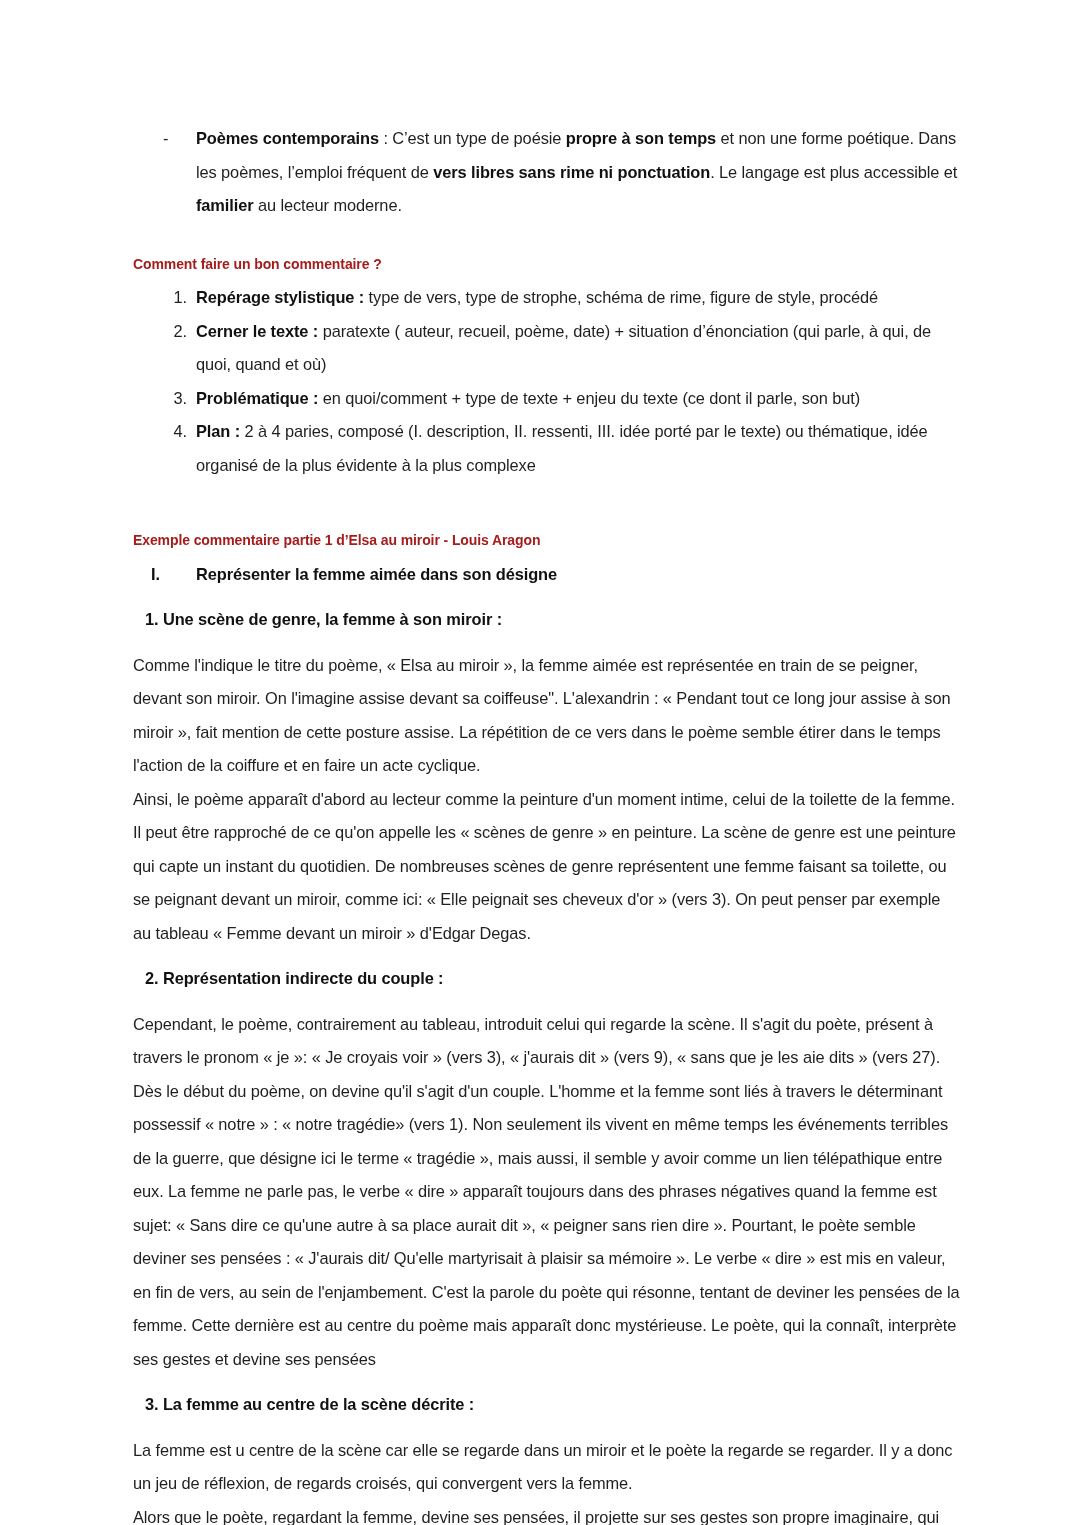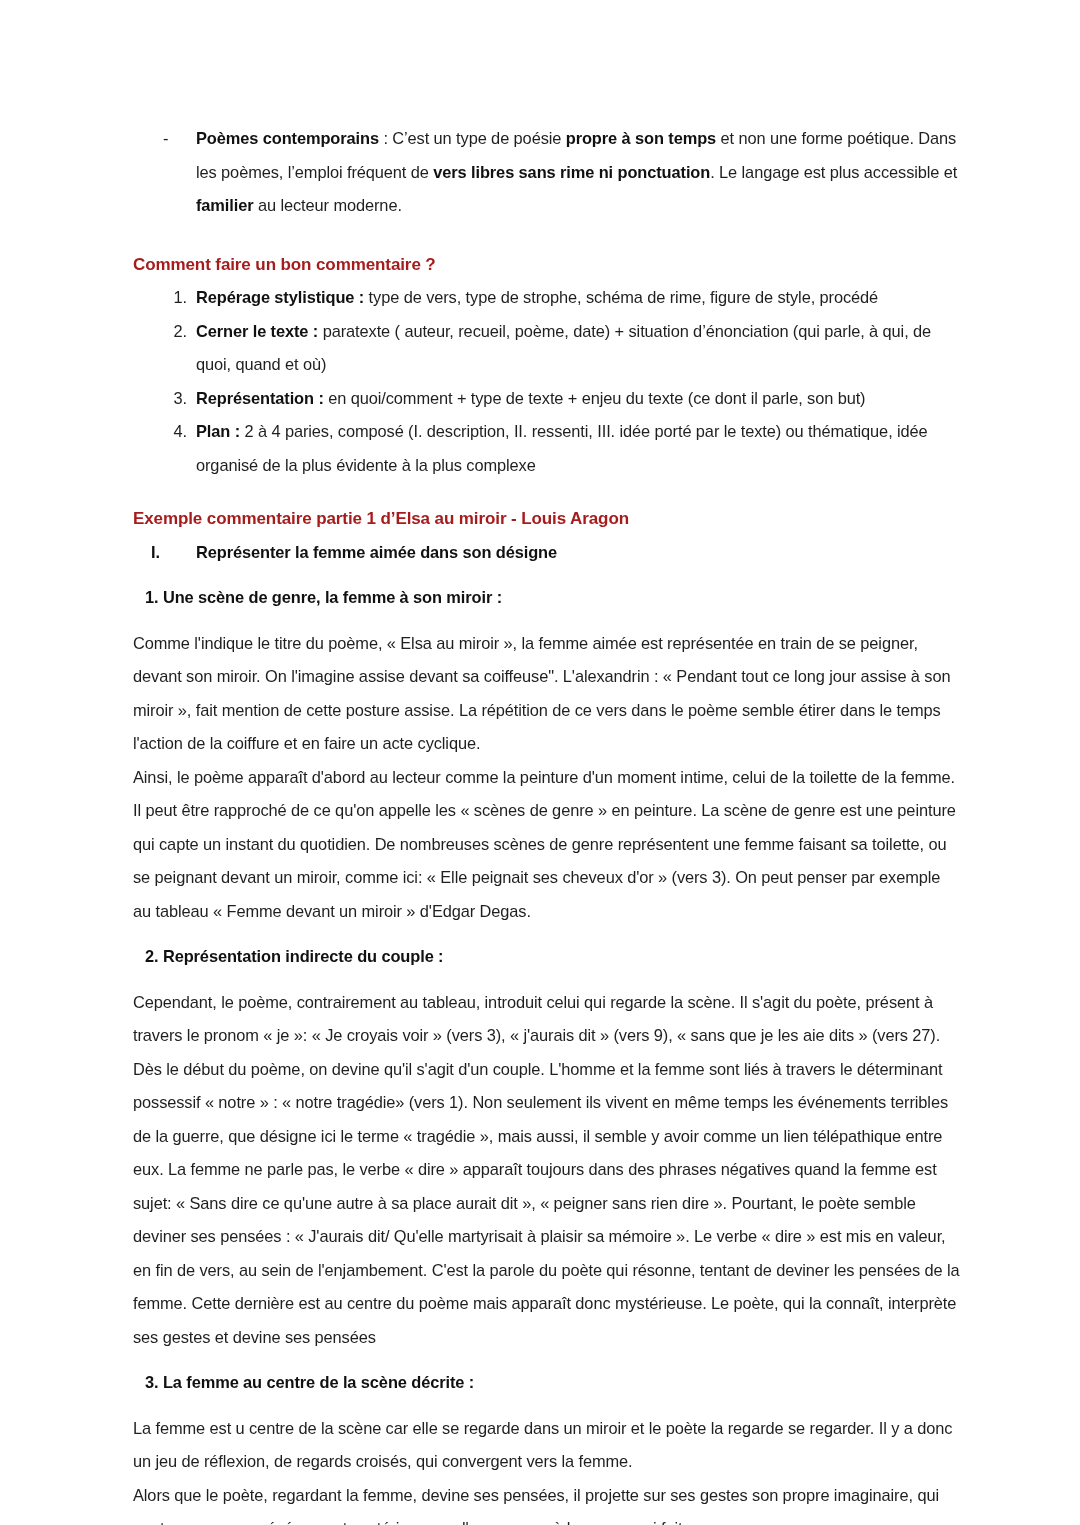--- a/index.html
+++ b/index.html
@@ -50,29 +50,29 @@
     position: absolute;
     left: 30px;
     top: 0;
     font-size: 16.4px;
     line-height: 33.5px;
     color: #1f1f1f;
   }
 
   
   .red-heading {
-    font-size: 17px;
+    font-size: 14px;
     line-height: 33.5px;
     font-weight: bold;
     color: #a61c1c;
     margin: 0;
     letter-spacing: -0.1px;
   }
   .sp-before-red { margin-top: 25px; }
-  .sp-before-red2 { margin-top: 20px; }
+  .sp-before-red2 { margin-top: 42px; }
 
   
   .num-list {
     list-style: none;
     margin: 0;
     padding: 0;
   }
   .num-list li {
     position: relative;
     padding-left: 63px;
@@ -135,21 +135,21 @@
     <p class="red-heading sp-before-red">Comment faire un bon commentaire ?</p>
 
     <ol class="num-list">
       <li>
         <span class="num">1.</span><span class="bold">Repérage stylistique</span><span class="bold"> : </span><span>type de vers, type de strophe, schéma de rime, figure de style, procédé</span>
       </li>
       <li>
         <span class="num">2.</span><span class="bold">Cerner le texte</span><span class="bold"> : </span><span>paratexte ( auteur, recueil, poème, date) + situation d’énonciation (qui parle, à qui, de quoi, quand et où)</span>
       </li>
       <li>
-        <span class="num">3.</span><span class="bold">Représentation</span><span class="bold"> : </span><span>en quoi/comment + type de texte + enjeu du texte (ce dont il parle, son but)</span>
+        <span class="num">3.</span><span class="bold">Problématique</span><span class="bold"> : </span><span>en quoi/comment + type de texte + enjeu du texte (ce dont il parle, son but)</span>
       </li>
       <li>
         <span class="num">4.</span><span class="bold">Plan</span><span class="bold"> : </span><span>2 à 4 paries, composé (I. description, II. ressenti, III. idée porté par le texte) ou thématique, idée organisé de la plus évidente à la plus complexe</span>
       </li>
     </ol>
 
     <p class="red-heading sp-before-red2">Exemple commentaire partie 1 d’Elsa au miroir  - Louis Aragon</p>
 
     <div class="roman-row">
       <span class="num">I.</span><span>Représenter la femme aimée dans son désigne</span>

